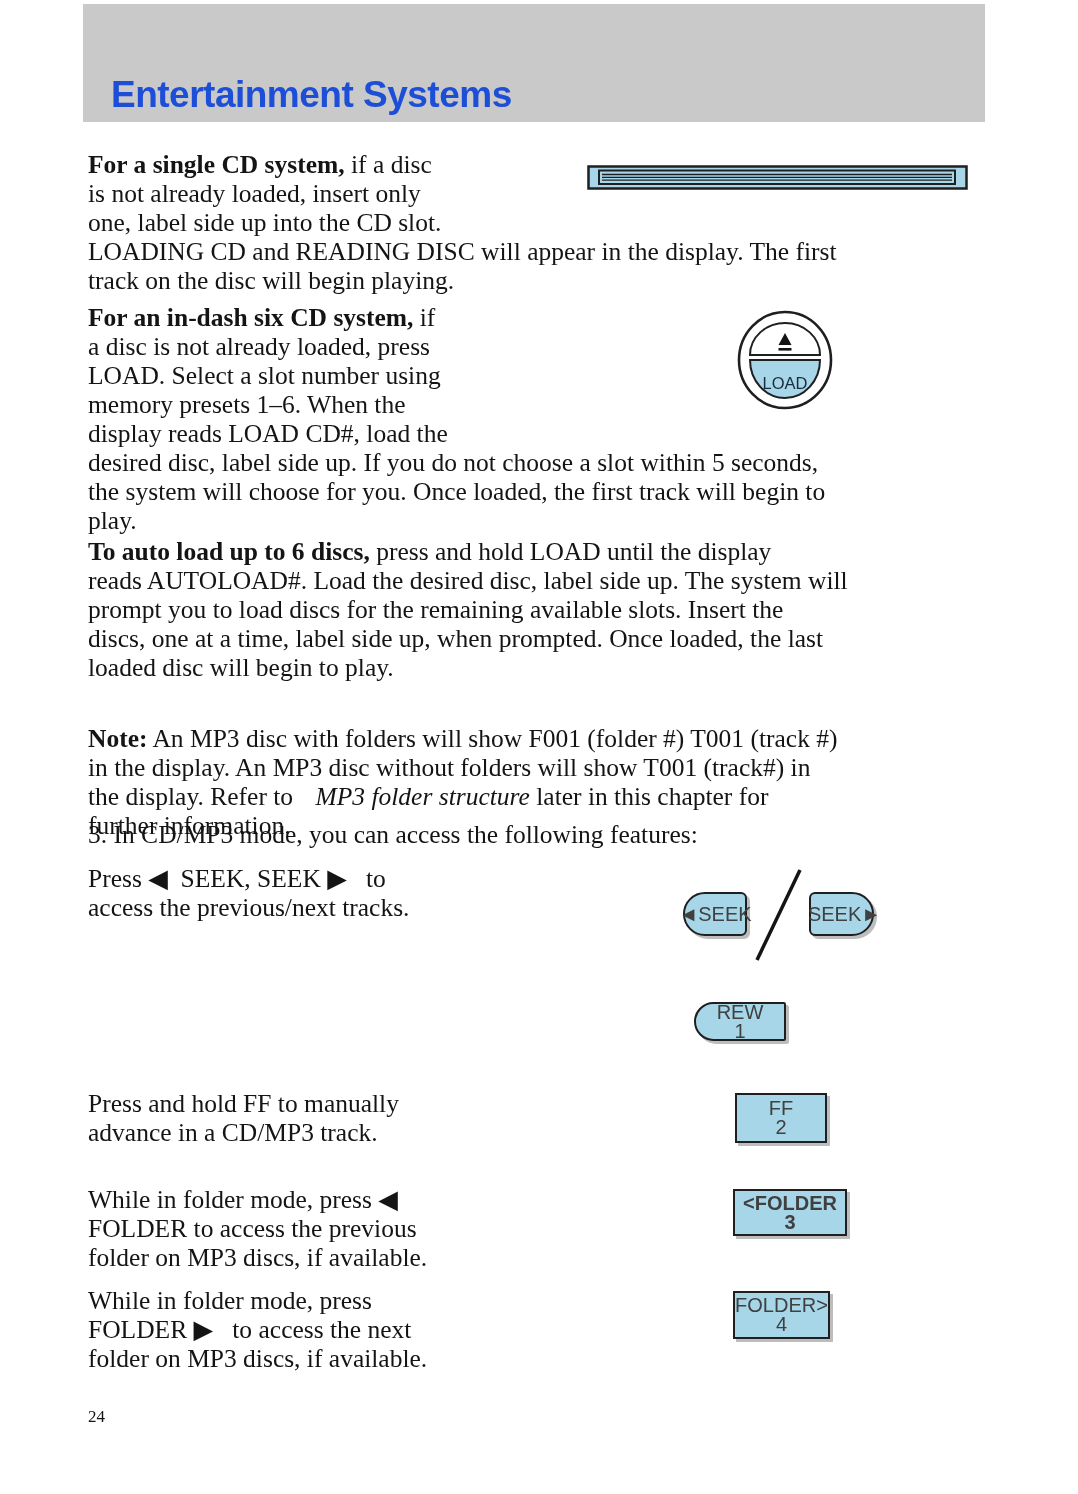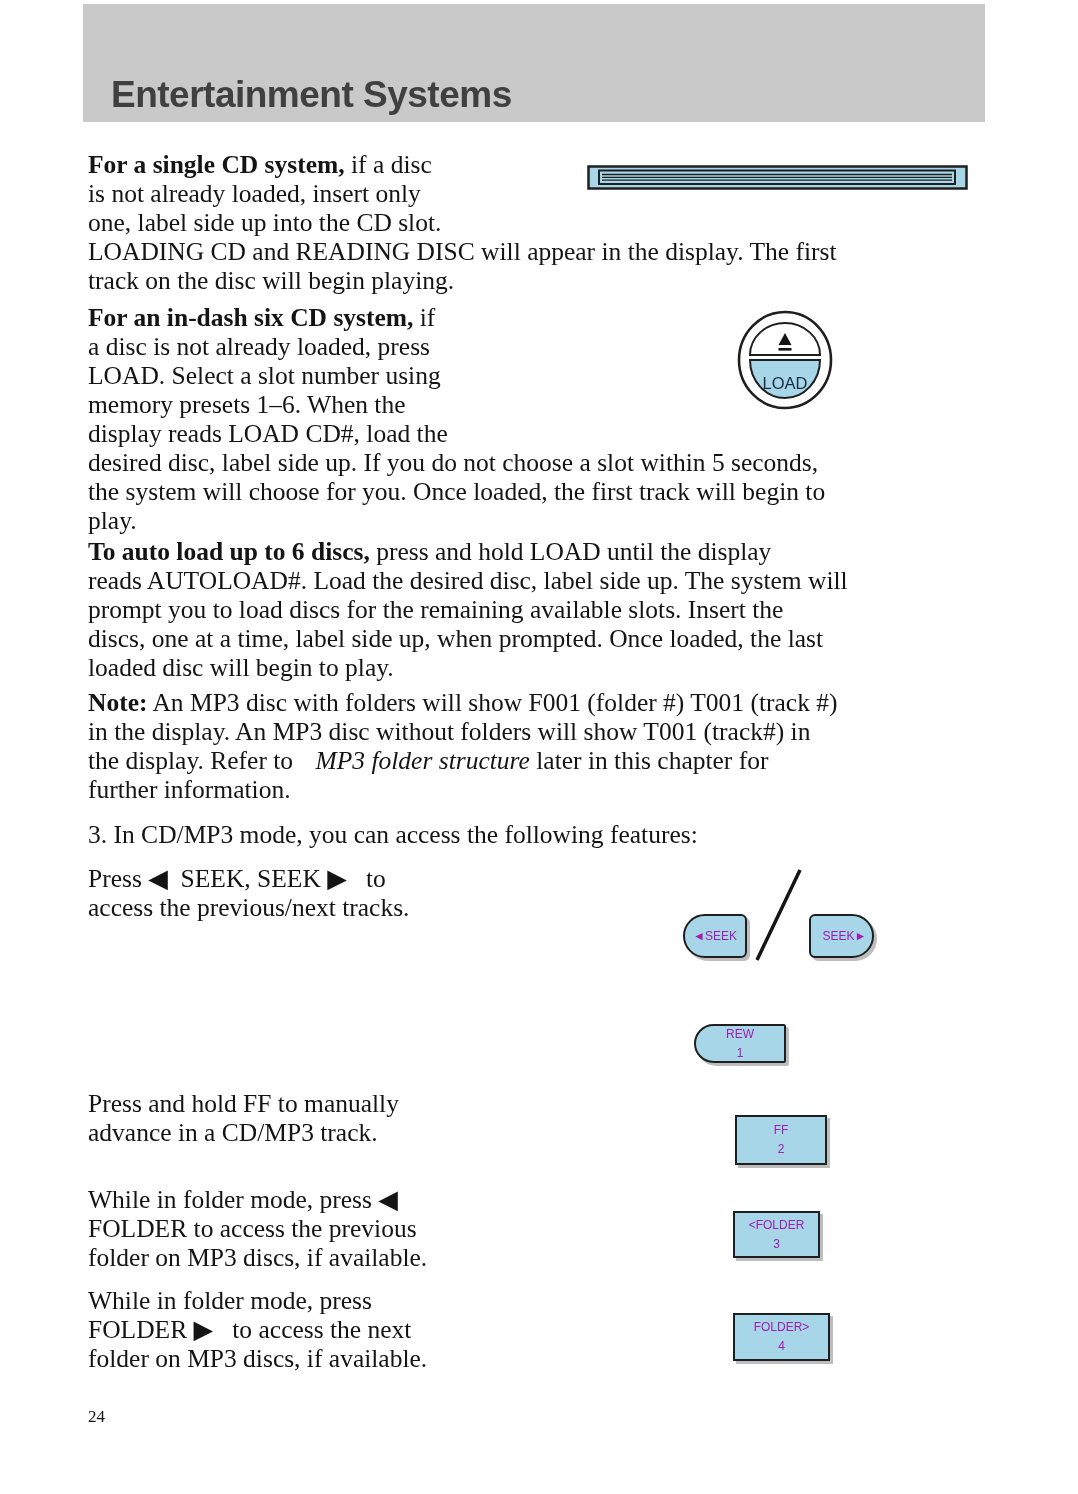--- a/index.html
+++ b/index.html
@@ -11,21 +11,21 @@
     font-family:"Liberation Serif","DejaVu Serif","DejaVu Sans",serif;
     color:#141414;
   }
   .header-bar{
     position:absolute;left:83px;top:4px;width:902px;height:118px;
     background:#c9c9c9;
   }
   .header-title{
     position:absolute;left:28px;bottom:6px;margin:0;
     font-family:"Liberation Sans","DejaVu Sans",sans-serif;
-    font-weight:700;font-size:37px;letter-spacing:-0.5px;color:#404040;
+    font-weight:700;font-size:37px;letter-spacing:-0.5px;color:#1d4ed8;
   }
   .txt{
     position:absolute;left:88px;width:980px;
     font-size:25.5px;line-height:29px;
     white-space:pre-wrap;
   }
   .txt b{font-weight:700;}
   .txt i{font-style:italic;margin-left:16px;}
   .page-number{
     position:absolute;left:88px;top:1402px;
@@ -33,30 +33,29 @@
   }
   
   .illus{position:absolute;}
   .bluebtn{
     position:absolute;
     background:#a6d6e8;
     border:2px solid #1f1f1f;
     box-shadow:3px 3px 0 #bdbdbd;
     display:flex;flex-direction:column;align-items:center;justify-content:center;
     font-family:"Liberation Sans","DejaVu Sans",sans-serif;
-    font-size:12px;line-height:19px;color:#a21caf;
+    font-size:20px;line-height:19px;color:#404040;
     box-sizing:border-box;
     text-align:center;
-    margin-top:22px;
   }
   .seek-left{left:683px;top:892px;width:64px;height:44px;border-radius:22px 6px 6px 22px;}
   .seek-right{left:809px;top:892px;width:65px;height:44px;border-radius:6px 22px 22px 6px;padding-left:6px;}
   .rew-btn{left:694px;top:1002px;width:92px;height:39px;border-radius:26px 3px 3px 26px;}
   .ff-btn{left:735px;top:1093px;width:92px;height:50px;}
-  .folder-prev-btn{left:733px;top:1189px;width:87px;height:47px;}
+  .folder-prev-btn{left:733px;top:1189px;width:114px;height:47px;font-weight:bold;}
   .folder-next-btn{left:733px;top:1291px;width:97px;height:48px;text-align:right;}
   .btn-line{display:block;}
 </style>
 </head>
 <body>
 
 <div class="page">
 
   <div class="header-bar">
     <h1 class="header-title">Entertainment Systems</h1>
@@ -95,21 +94,21 @@
     </g>
     <text x="50" y="81" text-anchor="middle" font-family="Liberation Sans, DejaVu Sans, sans-serif" font-size="16.5" fill="#1b2c3e">LOAD</text>
   </svg>
 
   <div class="txt" style="top:537px"><b>To auto load up to 6 discs,</b><span> press and hold LOAD until the display
 reads AUTOLOAD#. Load the desired disc, label side up. The system will
 prompt you to load discs for the remaining available slots. Insert the
 discs, one at a time, label side up, when prompted. Once loaded, the last
 loaded disc will begin to play.</span></div>
 
-  <div class="txt" style="top:688px"><b>Note:</b><span> An MP3 disc with folders will show F001 (folder #) T001 (track #)
+  <div class="txt" style="top:724px"><b>Note:</b><span> An MP3 disc with folders will show F001 (folder #) T001 (track #)
 in the display. An MP3 disc without folders will show T001 (track#) in
 the display. Refer to </span><i>MP3 folder structure</i><span> later in this chapter for
 further information.</span></div>
 
   <div class="txt" style="top:820px">3. In CD/MP3 mode, you can access the following features:</div>
 
   <div class="txt" style="top:864px">Press ◀  SEEK, SEEK ▶   to
 access the previous/next tracks.</div>
   <div class="bluebtn seek-left">
     <span class="btn-line">◄SEEK</span>

